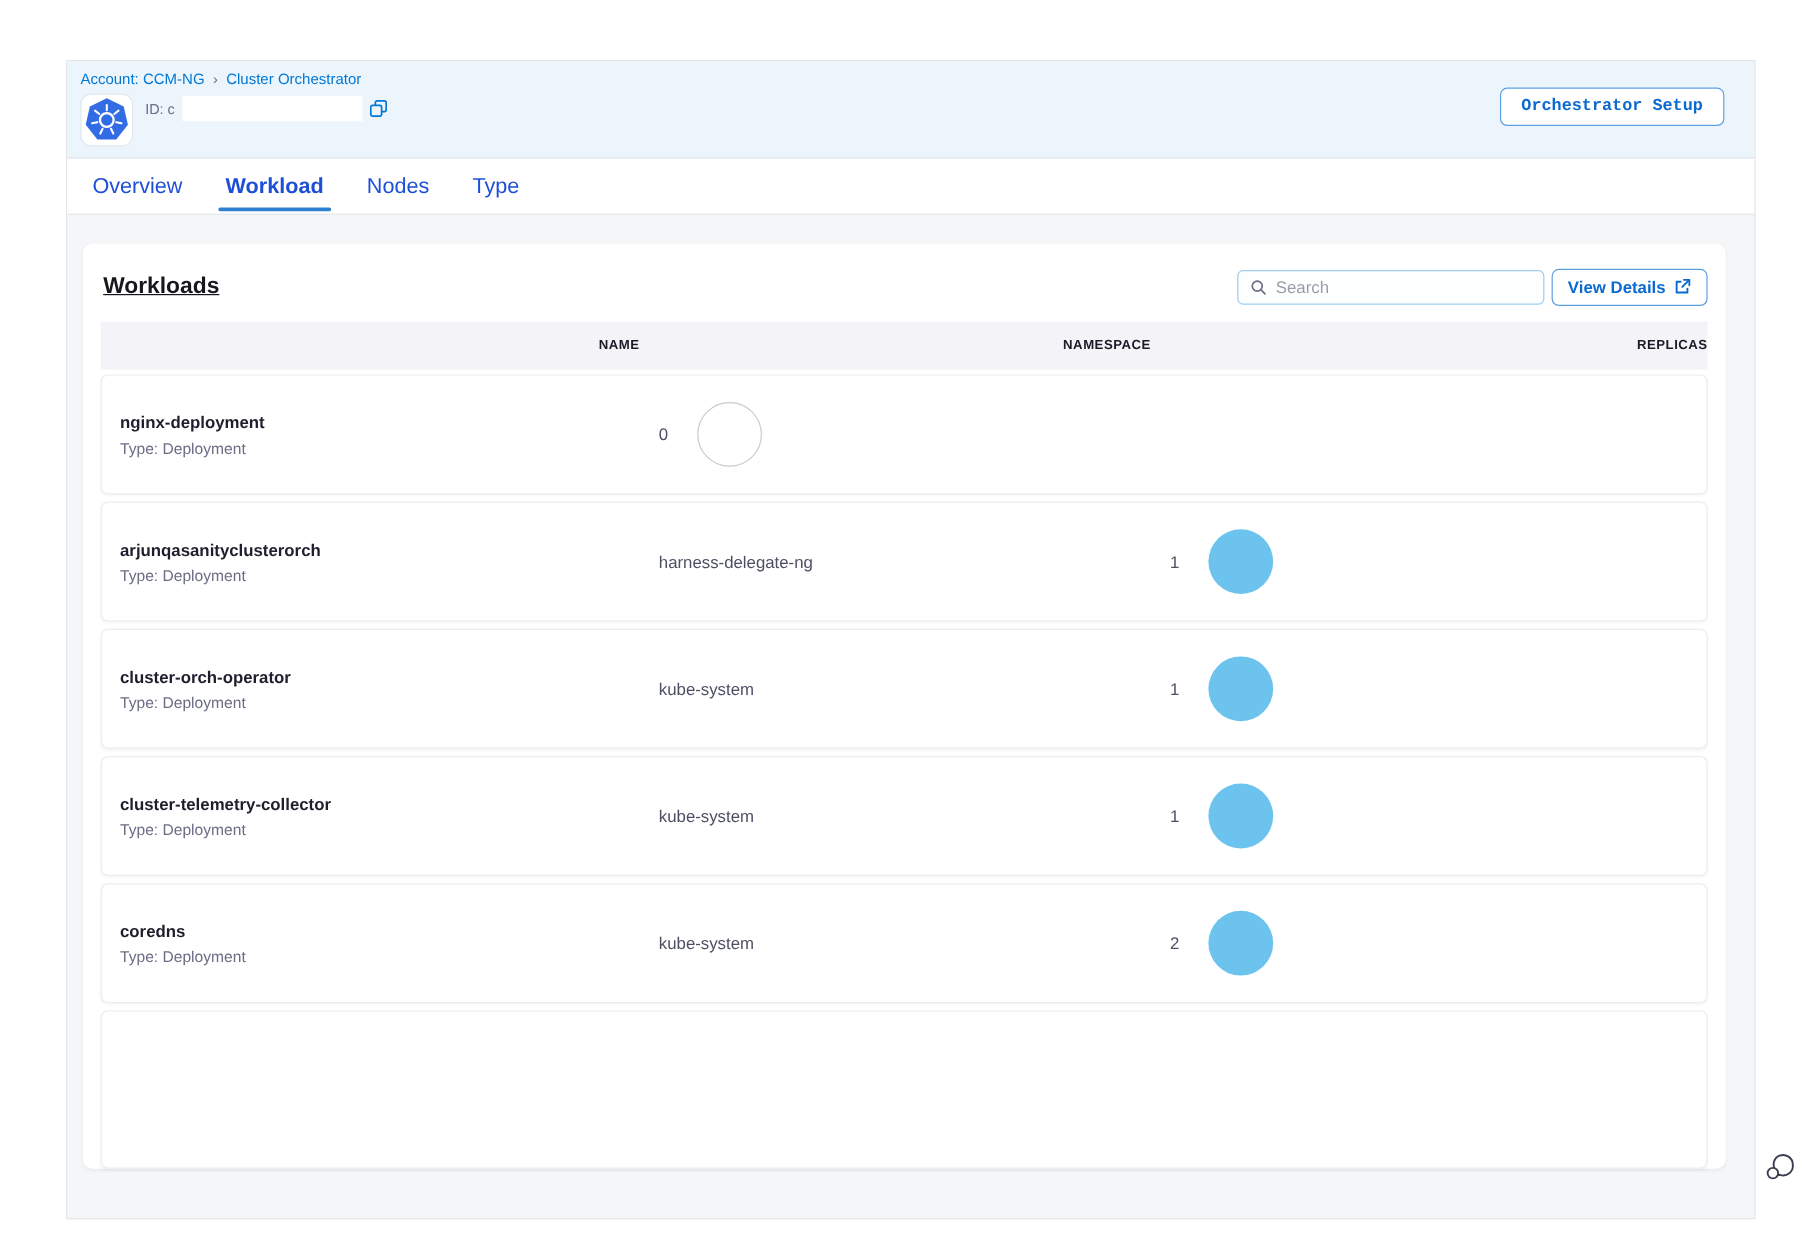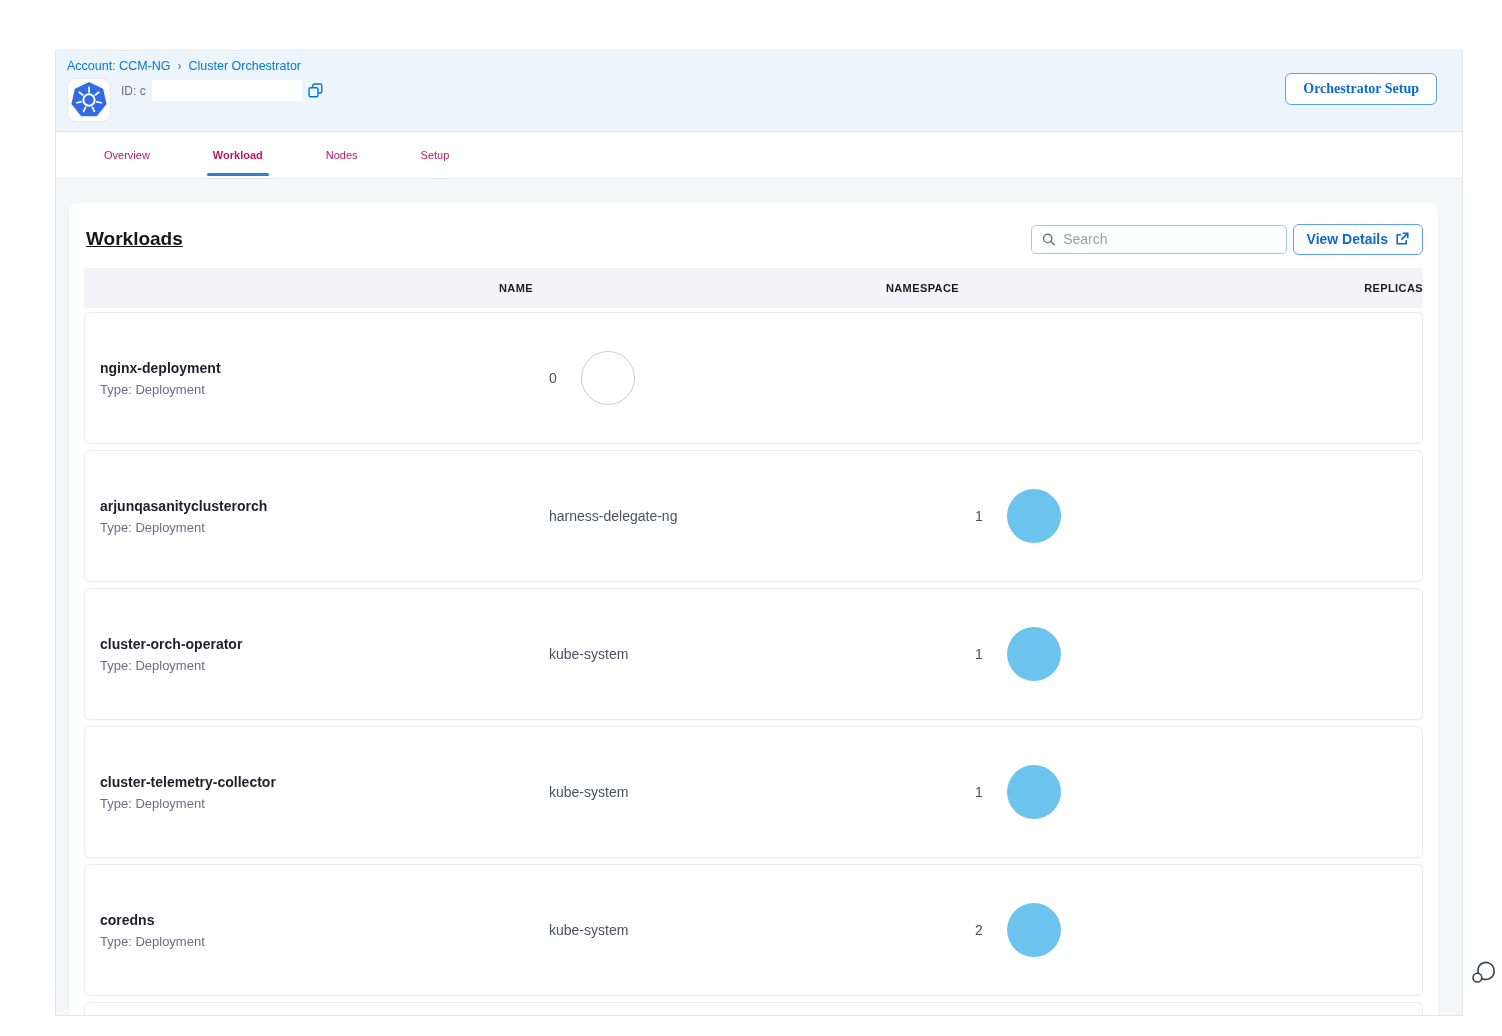--- a/index.html
+++ b/index.html
@@ -36,35 +36,35 @@
     margin-right: 10px; flex: none;
   }
   .title-col { display: flex; flex-direction: column; }
   .cluster-title { font-size: 20px; font-weight: bold; color: #1c1f26; line-height: 24px; letter-spacing: .1px; }
   .id-row { display: flex; align-items: center; margin-top: 2px; gap: 6px; }
   .id-label { font-size: 12px; color: #6b6d85; }
   .id-redaction { width: 150px; height: 21px; background: #ffffff; }
   .setup-btn {
     position: absolute; right: 25px; top: 22px;
     background: #ffffff; border: 1.5px solid #5d9fe3; border-radius: 6px;
-    color: #0b6ad0; font-weight: bold; font-size: 14px; font-family: Liberation Serif, serif;
+    color: #0b6ad0; font-weight: bold; font-size: 14px; font-family: Liberation Mono, monospace;
     padding: 7px 17px; cursor: pointer;
   }
 
   
   .tabs-row {
     background: #ffffff; height: 47px;
     display: flex; align-items: stretch;
     padding-left: 15px;
     border-bottom: 1px solid #e3e6ea;
   }
   .tab {
     position: relative; display: flex; align-items: center;
     padding: 0 6px; margin-right: 24px;
-    font-size: 11px; color: #be185d; cursor: pointer; margin-left: 27px;
+    font-size: 18px; color: #1d4ed8; cursor: pointer;
   }
   .tab.active { font-weight: bold; }
   .tab.active::after {
     content: ""; position: absolute; left: 0; right: 0; bottom: 2px;
     height: 3px; border-radius: 2px; background: #2f7fd0;
   }
 
   
   .body-area { padding: 24px 26px 0 13px; }
   .card {
@@ -102,21 +102,21 @@
     margin-bottom: 4px;
   }
   .tbl-header .th {
     font-size: 11px; font-weight: bold; color: #1b1b28;
     letter-spacing: .4px; padding-left: 15px; text-align: right;
   }
   .wl-row {
     display: grid; grid-template-columns: 449px 426px 1fr;
     align-items: center;
     background: #ffffff; border: 1px solid #ececf1; border-radius: 6px;
-    height: 132px; margin-bottom: 6px;
+    height: 100px; margin-bottom: 6px;
     box-shadow: 0 1px 2px rgba(30,40,60,.04);
     cursor: pointer;
   }
   .wl-row.partial { height: 132px; margin-bottom: 0; }
   .cell { padding-left: 15px; }
   .wl-name { font-size: 14px; font-weight: bold; color: #1e1e2d; }
   .wl-type { font-size: 13px; color: #6b6d85; margin-top: 6px; }
   .wl-ns { font-size: 14px; color: #4d4f63; }
   .replicas-cell { display: flex; align-items: center; gap: 22px; }
   .replica-count { font-size: 14px; color: #4d4f63; min-width: 10px; }
@@ -167,21 +167,21 @@
         </div>
       </div>
     </div>
     <button class="setup-btn">Orchestrator Setup</button>
   </div>
 
   <div class="tabs-row">
     <div class="tab">Overview</div>
     <div class="tab active">Workload</div>
     <div class="tab">Nodes</div>
-    <div class="tab">Setup</div>
+    <div class="tab">Type</div>
   </div>
 
   <div class="body-area">
     <div class="card">
       <div class="card-header">
         <div class="card-title">Workloads</div>
         <div class="card-header-right">
           <div class="search-box">
             <svg width="15" height="15" viewBox="0 0 15 15" fill="none" stroke="#6b6d85" stroke-width="1.5" stroke-linecap="round">
               <circle cx="6.3" cy="6.3" r="4.6"></circle>

